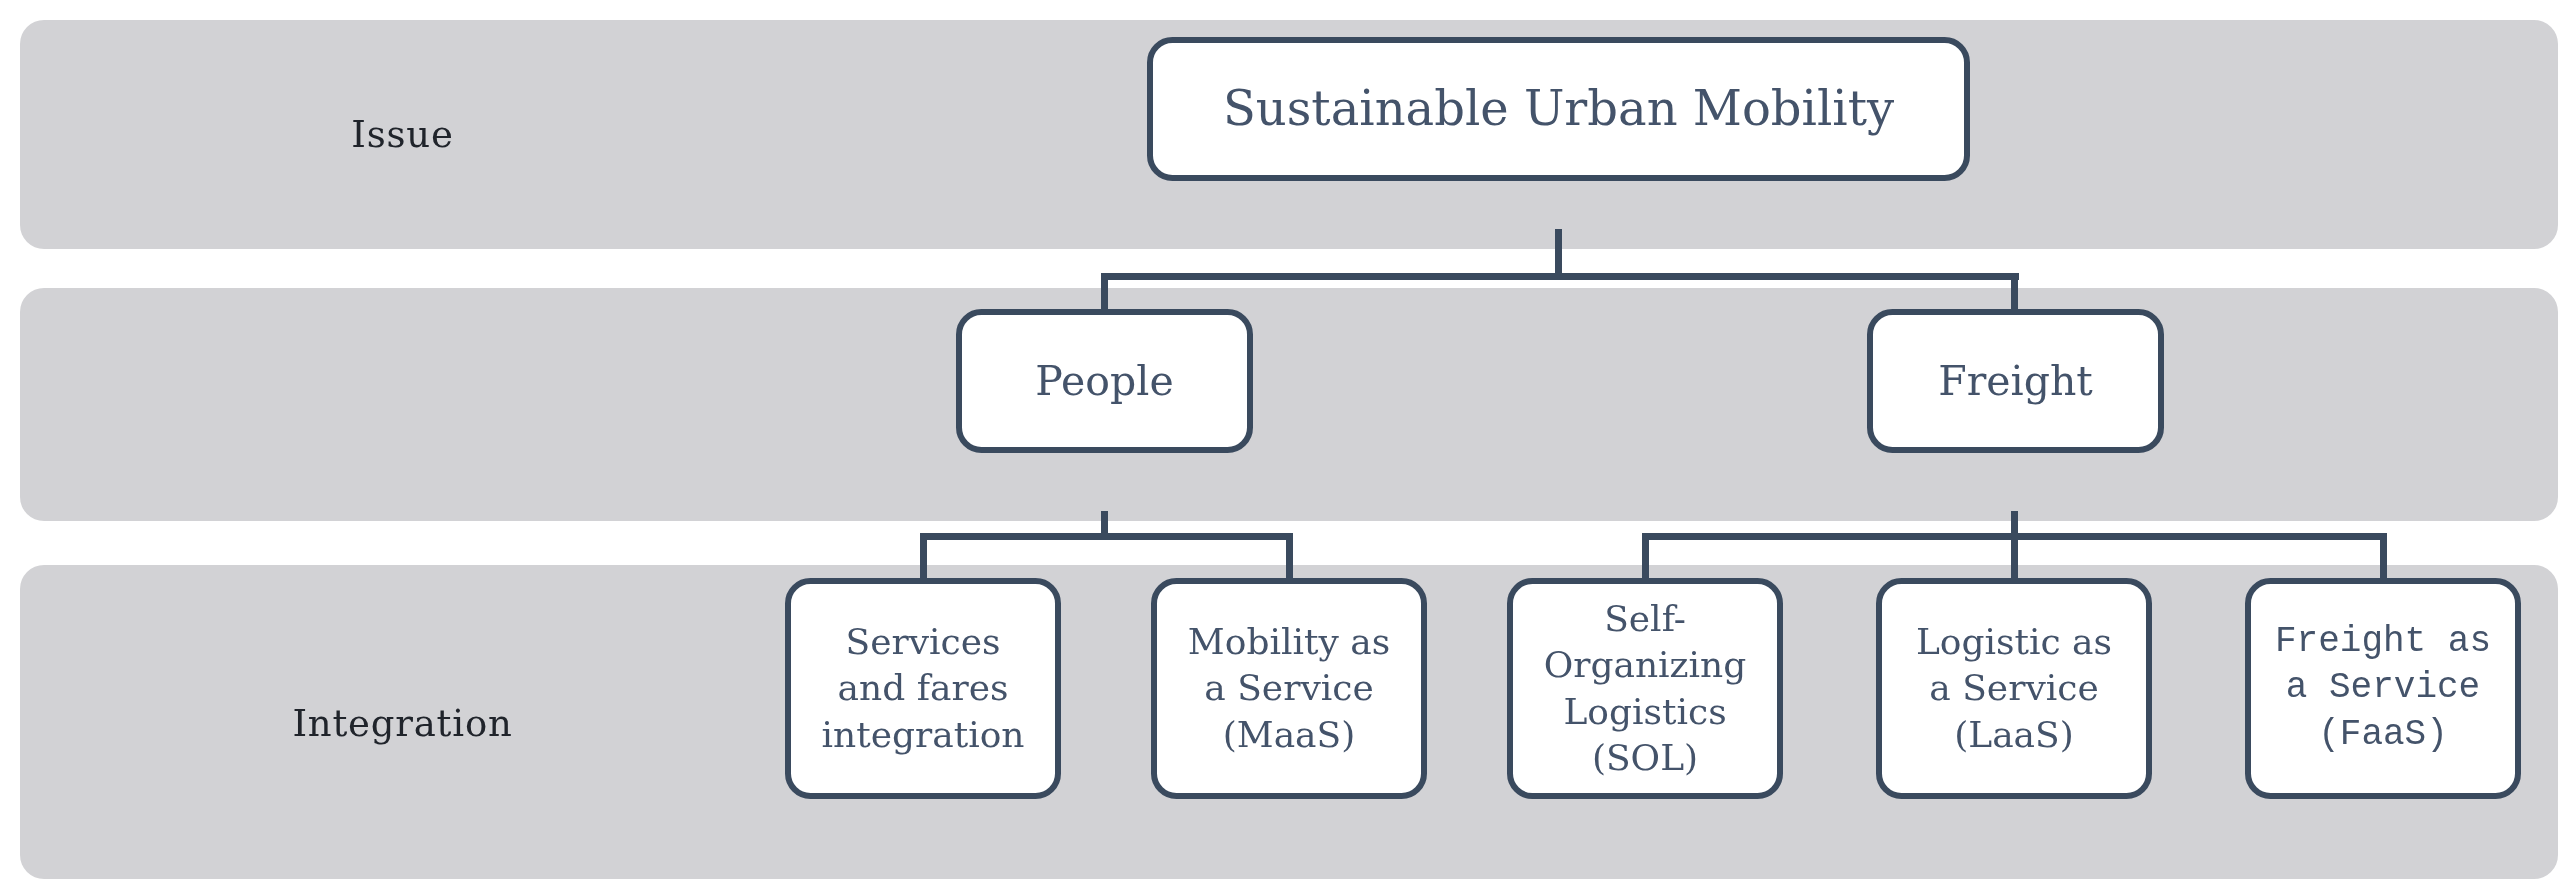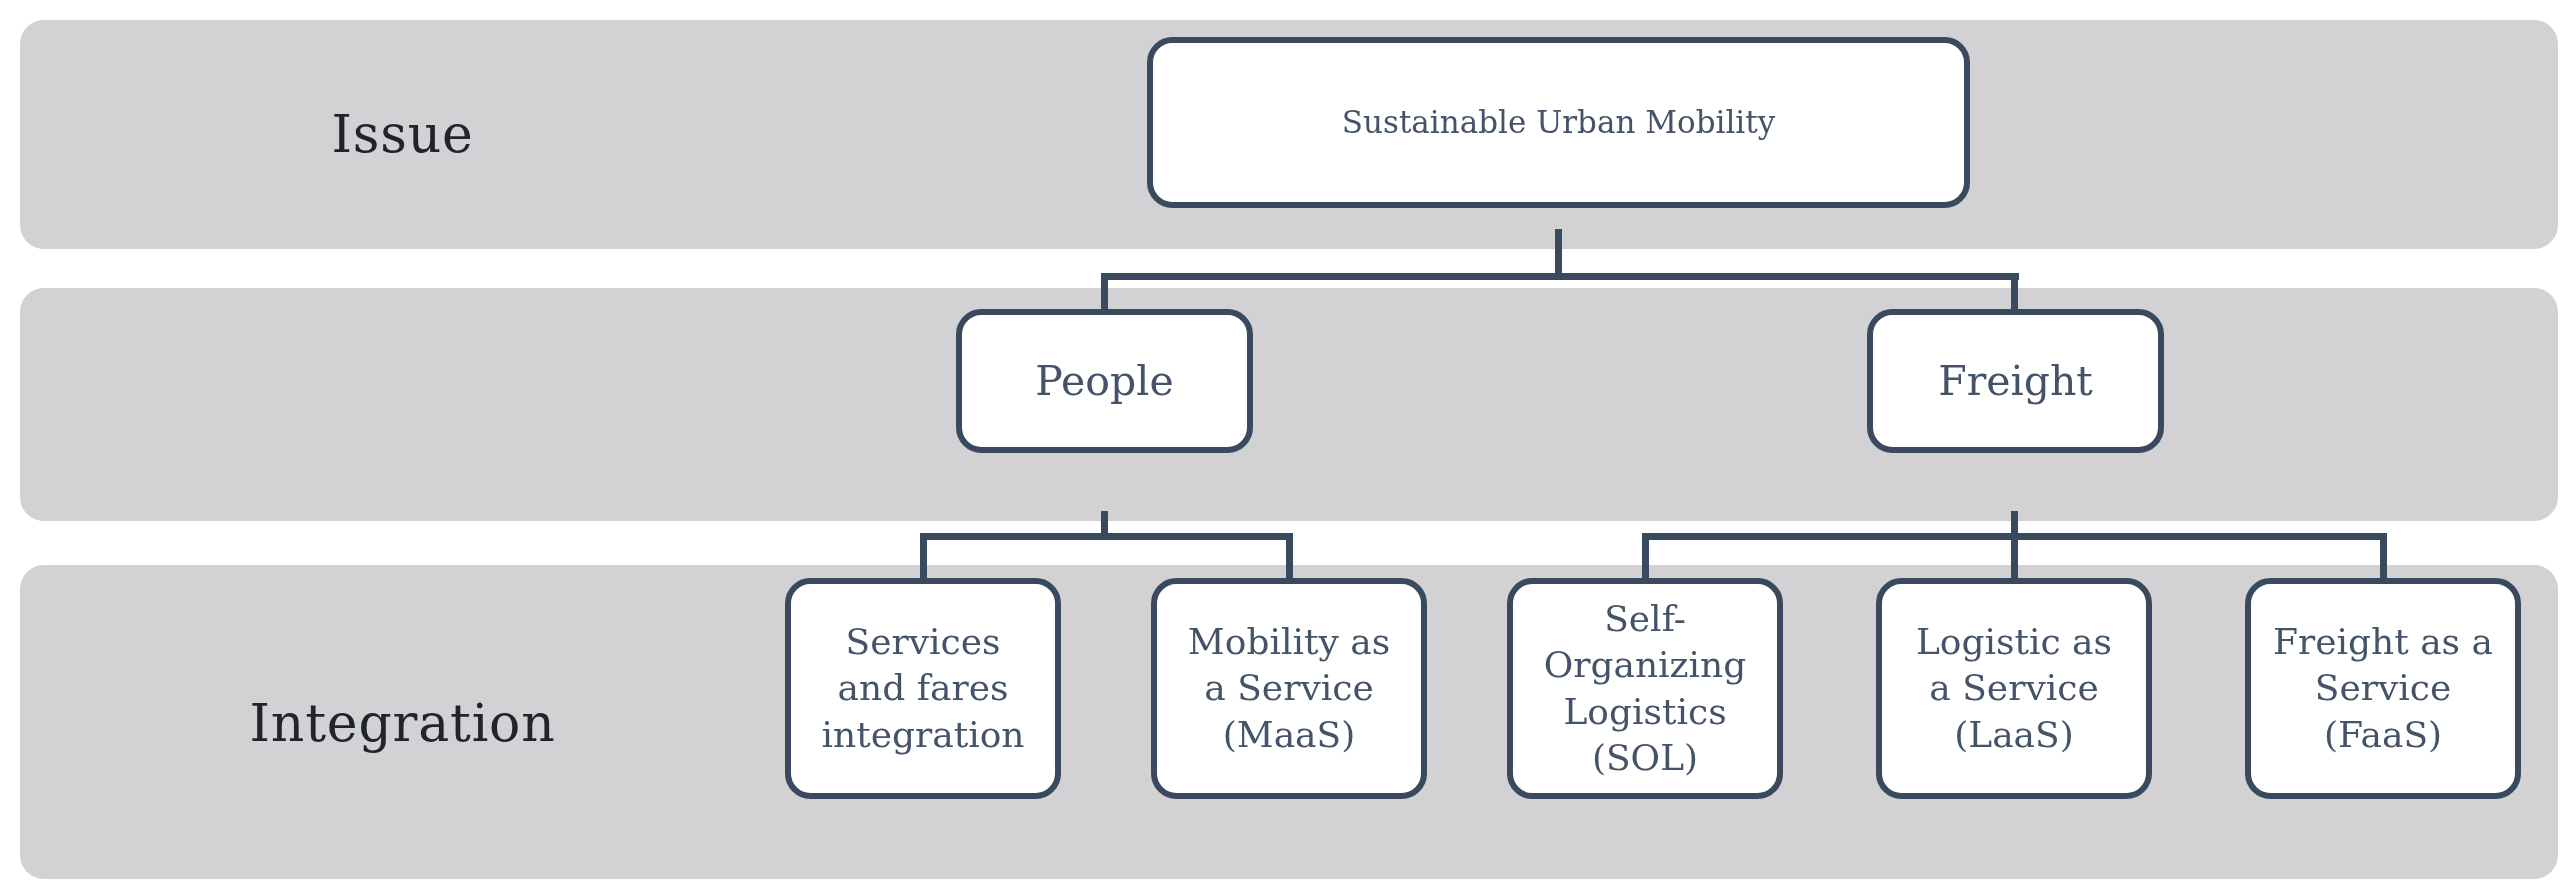--- a/index.html
+++ b/index.html
@@ -28,21 +28,21 @@
   }
   .band.issue{top:20px;height:229px;}
   .band.components{top:288px;height:233px;}
   .band.integration{top:565px;height:314px;}
 
   
   .rowlabel{
     position:absolute;left:45px;width:715px;
     transform:translateY(-50%);
     text-align:center;
-    font-size:52px;
+    font-size:37px;
     color:var(--label-text);
     letter-spacing:0.8px;
   }
   .rowlabel.issue{top:134px;}
   .rowlabel.components{top:404px;}
   .rowlabel.integration{top:723px;}
 
   
   .hline,.vline{position:absolute;background:var(--line);}
   .hline{height:7.1px;}
@@ -53,30 +53,30 @@
     position:absolute;
     box-sizing:border-box;
     background:var(--node-fill);
     border:6.4px solid var(--node-border);
     border-radius:25.4px;
     display:flex;align-items:center;justify-content:center;
     text-align:center;
     color:var(--node-text);
     line-height:1.28;
   }
-  .node.root{left:1147px;top:37px;width:823px;height:171px;font-size:31px;}
+  .node.root{left:1147px;top:37px;width:823px;height:144px;font-size:48px;}
   .node.mid{top:309px;width:297px;height:144px;font-size:41px;}
   .node.mid.people{left:956px;}
   .node.mid.freight{left:1867px;}
   .node.leaf{top:578px;width:276px;height:221px;font-size:36px;}
   .node.leaf.services{left:785px;padding:16px 22px;}
   .node.leaf.maas{left:1151px;padding:0 15px;}
   .node.leaf.sol{left:1507px;padding:0 4px;}
   .node.leaf.laas{left:1876px;padding:0 27px;}
-  .node.leaf.faas{left:2245px;padding:0 12.7px;}
+  .node.leaf.faas{left:2245px;padding:0 12.7px;font-family:Liberation Mono, monospace;}
 </style>
 </head>
 <body>
 
 <div class="stage">
 
   <div class="band issue"></div>
   <div class="band components"></div>
   <div class="band integration"></div>
 

